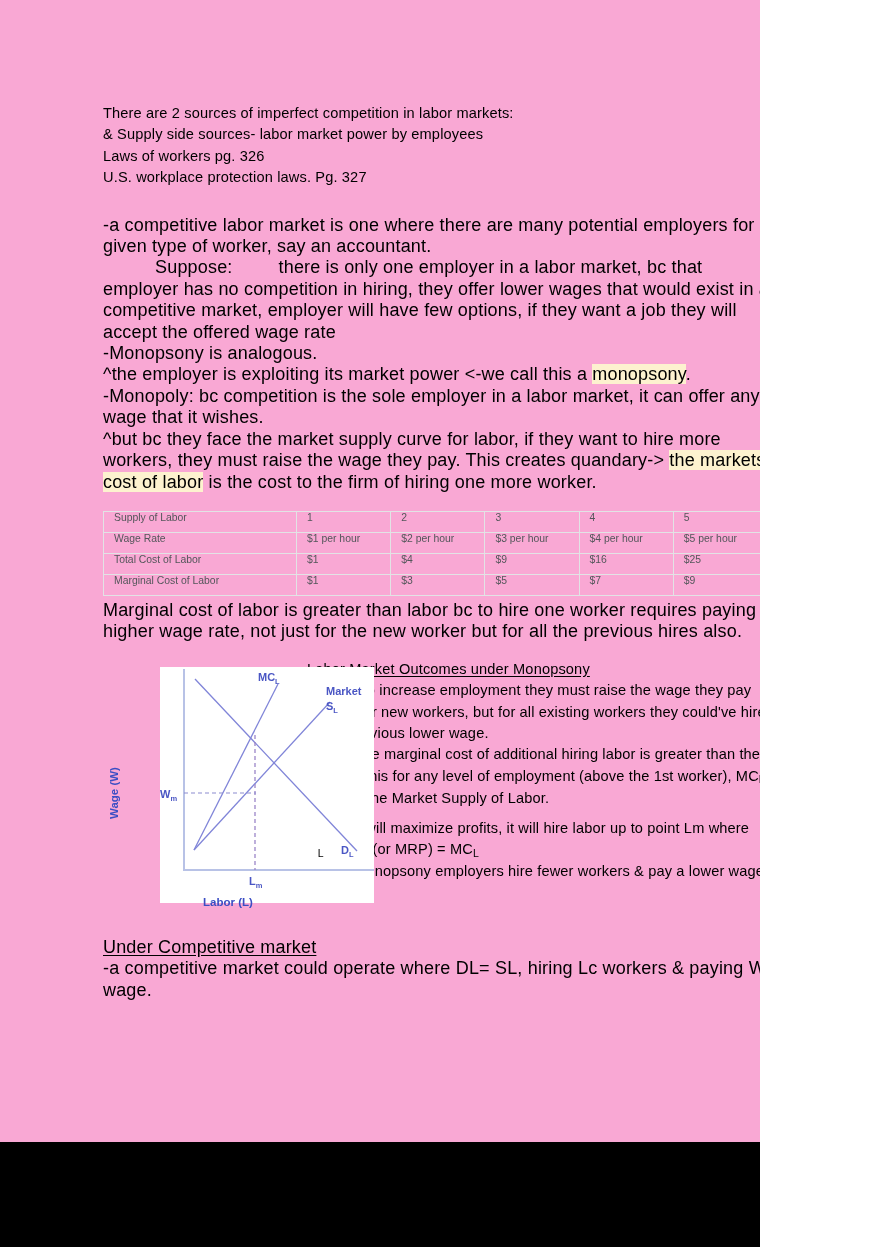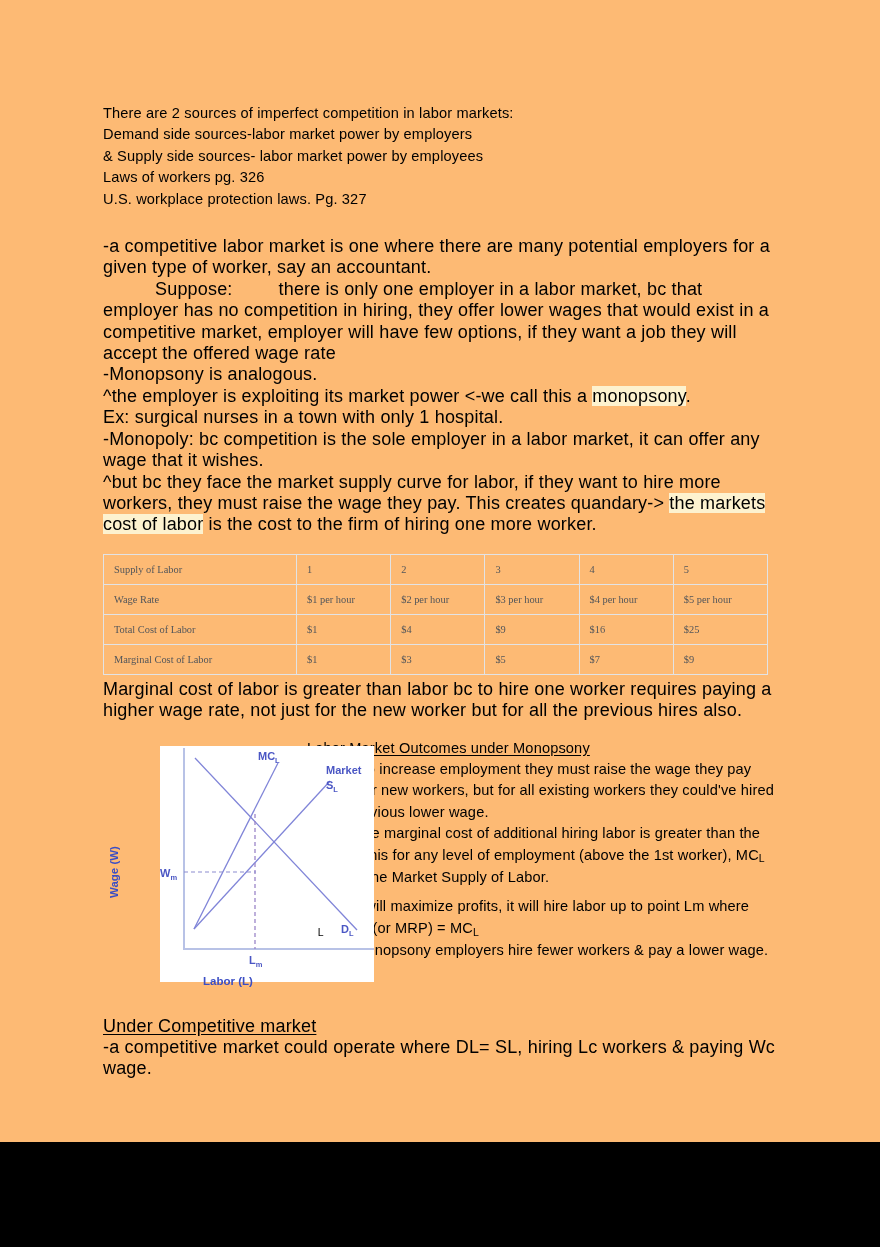--- a/index.html
+++ b/index.html
@@ -5,23 +5,23 @@
   html, body {
     margin: 0;
     padding: 0;
     background: #ffffff;
   }
   body {
     font-family: "Liberation Sans", sans-serif;
   }
   #page {
     position: relative;
-    width: 880px;
+    width: 760px;
     height: 1247px;
-    background: #fdba74;
+    background: #f9a8d4;
     overflow: hidden;
   }
   .doc {
     position: absolute;
     left: 103px;
     top: 103px;
     width: 672px;
   }
   .line {
     font-size: 14.6px;
@@ -61,24 +61,24 @@
   }
   table.lab {
     border-collapse: collapse;
     width: 100%;
     table-layout: fixed;
   }
   table.lab td {
     border: 1px solid #e2e3e5;
     border-left: none;
     border-right: 1px solid #e2e3e5;
-    padding: 9px 10px 9px 10px;
+    padding: 0 10px 9px 10px;
     font-size: 10.4px;
     color: #53565a;
-    font-family: Liberation Serif, serif;
+    font-family: Liberation Sans, sans-serif;
     height: 11px;
     vertical-align: middle;
     white-space: nowrap;
   }
   table.lab tr td:first-child {
     border-left: 1px solid #e2e3e5;
     width: 172px;
   }
   table.lab tr:first-child td { border-top: 1px solid #e2e3e5; }
 
@@ -118,36 +118,34 @@
 </style>
 </head>
 <body>
 
 <div id="page">
 
   <div class="doc">
 
     <div>
       <div class="line">There are 2 sources of imperfect competition in labor markets:</div>
-      <div class="line">Demand side sources-labor market power by employers</div>
       <div class="line">&amp; Supply side sources- labor market power by employees</div>
       <div class="line">Laws of workers pg. 326</div>
       <div class="line">U.S. workplace protection laws. Pg. 327</div>
     </div>
 
     <div class="gap-lg"></div>
 
     <div class="para">-a competitive labor market is one where there are many potential employers for a given type of worker, say an accountant.</div>
 
     <div class="para"><span class="indent-tab"></span><span>Suppose:</span><span class="indent-tab2"></span><span>there is only one employer in a labor market, bc that employer has no competition in hiring, they offer lower wages that would exist in a competitive market, employer will have few options, if they want a job they will accept the offered wage rate</span></div>
 
     <div class="para">-Monopsony is analogous.</div>
 
     <div class="para"><span>^the employer is exploiting its market power &lt;-we call this a </span><span class="hl">monopsony</span><span>.</span></div>
-    <div class="para">Ex: surgical nurses in a town with only 1 hospital.</div>
     <div class="para">-Monopoly: bc competition is the sole employer in a labor market, it can offer any wage that it wishes.</div>
 
     <div class="para"><span>^but bc they face the market supply curve for labor, if they want to hire more workers, they must raise the wage they pay. This creates quandary-&gt; </span><span class="hl">the markets cost of labor</span><span> is the cost to the firm of hiring one more worker.</span></div>
 
     <div class="tablewrap">
       <table class="lab">
         <tbody>
             <tr>
           <td>Supply of Labor</td>
           <td>1</td>

